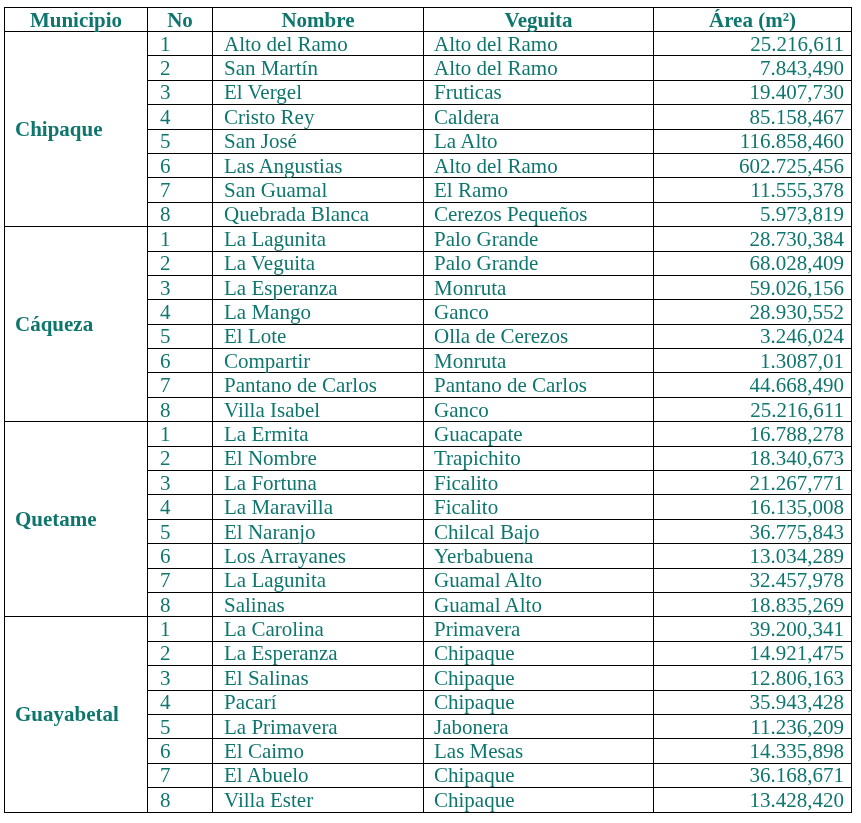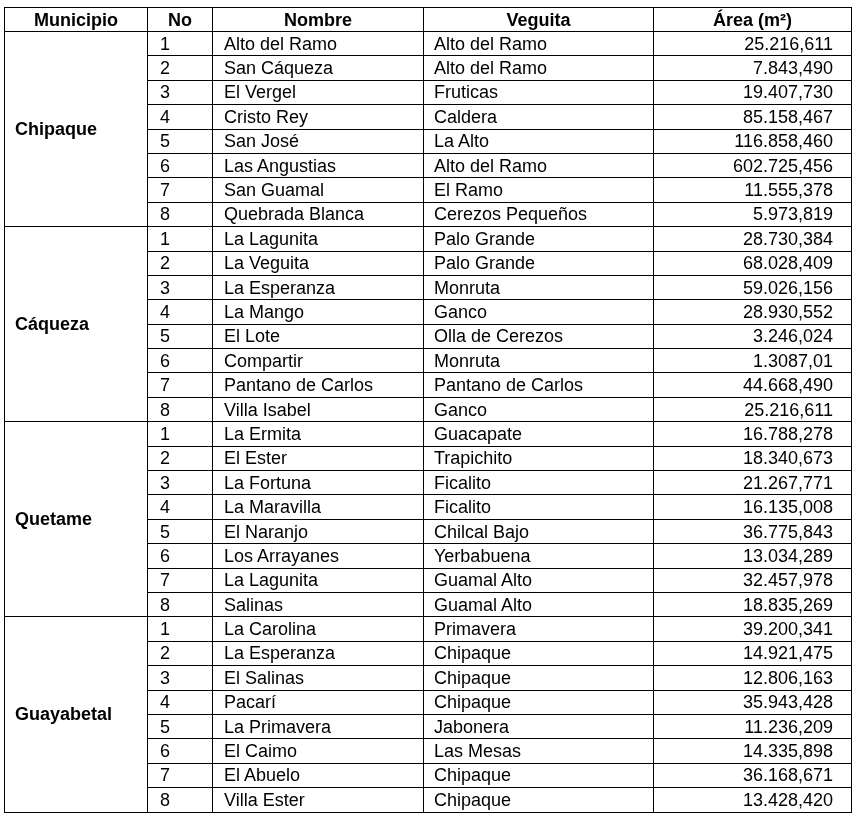--- a/index.html
+++ b/index.html
@@ -1,34 +1,34 @@
 <!DOCTYPE html>
 <html><head>
 <meta charset="utf-8">
 <style>
   html, body { margin:0; padding:0; background:#ffffff; }
   body { width:861px; height:823px; position:relative; overflow:hidden; }
   table {
     position:absolute; left:4px; top:7px;
     border-collapse:collapse;
-    font-family:Liberation Sans, sans-serif;
-    font-size:18px; color:#000000;
+    font-family:Liberation Serif, serif;
+    font-size:21px; color:#0f766e;
   }
   td, th { border:1.5px solid #000; padding:0 6px; height:23.4px; line-height:22px; white-space:nowrap; }
   th { font-weight:bold; text-align:center; height:23px; }
   col.c-mun { width:143px; }
   col.c-no { width:65px; }
   col.c-nom { width:211px; }
   col.c-ver { width:230px; }
   col.c-area { width:198px; }
   td.mun { font-weight:bold; vertical-align:middle; padding-left:10px; }
   td.no { padding-left:12px; }
   td.nom { padding-left:11px; }
   td.ver { padding-left:10px; }
-  td.area { text-align:right; padding-right:18px; }
+  td.area { text-align:right; padding-right:7px; }
 </style>
 </head>
 <body>
 
 <table>
   <colgroup>
     <col class="c-mun">
       <col class="c-no">
       <col class="c-nom">
       <col class="c-ver">
@@ -46,21 +46,21 @@
   <tbody id="tbody">
       <tr>
         <td class="mun" rowspan="8">Chipaque</td>
         <td class="no">1</td>
         <td class="nom">Alto del Ramo</td>
         <td class="ver">Alto del Ramo</td>
         <td class="area">25.216,611</td>
       </tr>
       <tr>
         <td class="no">2</td>
-        <td class="nom">San Cáqueza</td>
+        <td class="nom">San Martín</td>
         <td class="ver">Alto del Ramo</td>
         <td class="area">7.843,490</td>
       </tr>
       <tr>
         <td class="no">3</td>
         <td class="nom">El Vergel</td>
         <td class="ver">Fruticas</td>
         <td class="area">19.407,730</td>
       </tr>
       <tr>
@@ -144,21 +144,21 @@
       </tr>
       <tr>
         <td class="mun" rowspan="8">Quetame</td>
         <td class="no">1</td>
         <td class="nom">La Ermita</td>
         <td class="ver">Guacapate</td>
         <td class="area">16.788,278</td>
       </tr>
       <tr>
         <td class="no">2</td>
-        <td class="nom">El Ester</td>
+        <td class="nom">El Nombre</td>
         <td class="ver">Trapichito</td>
         <td class="area">18.340,673</td>
       </tr>
       <tr>
         <td class="no">3</td>
         <td class="nom">La Fortuna</td>
         <td class="ver">Ficalito</td>
         <td class="area">21.267,771</td>
       </tr>
       <tr>

